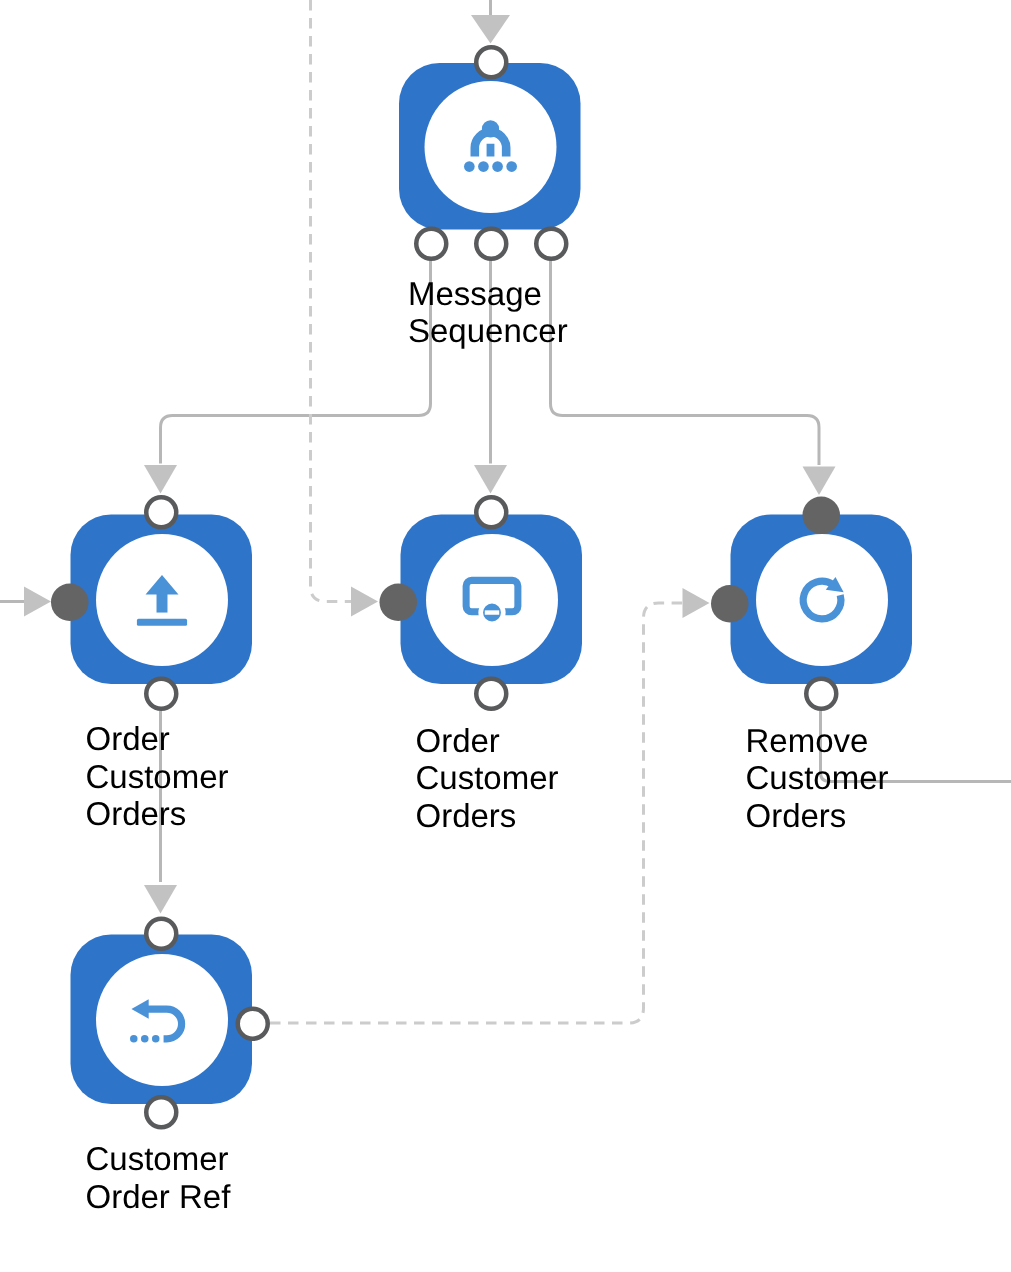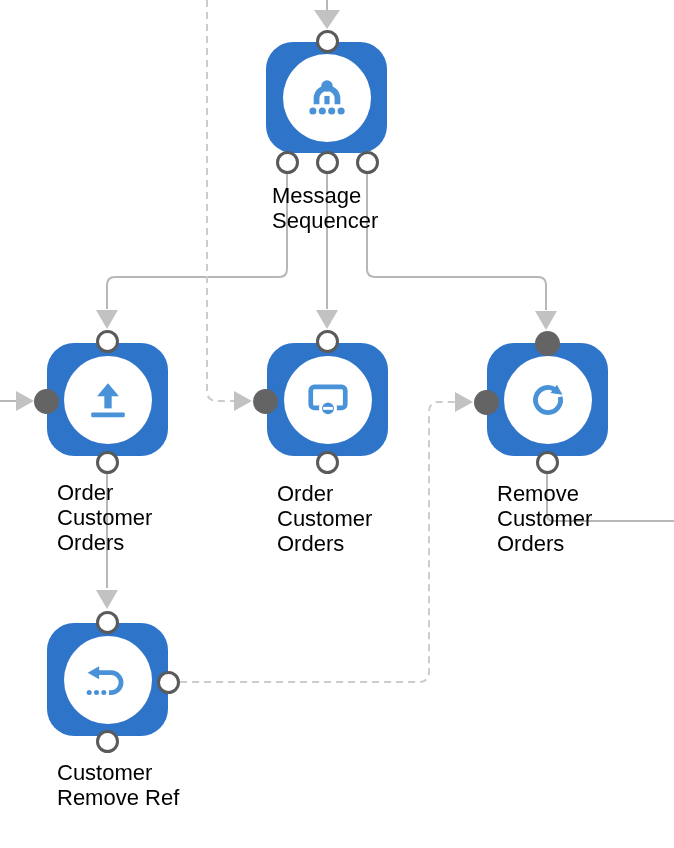--- a/index.html
+++ b/index.html
@@ -185,16 +185,16 @@
     <span>Customer</span>
     <span>Orders</span>
   </div>
   <div class="label" style="left:497px;top:481px;">
     <span>Remove</span>
     <span>Customer</span>
     <span>Orders</span>
   </div>
   <div class="label" style="left:57px;top:760px;">
     <span>Customer</span>
-    <span>Remove Ref</span>
+    <span>Order Ref</span>
   </div>
 
 </div>
 
 </body></html>

